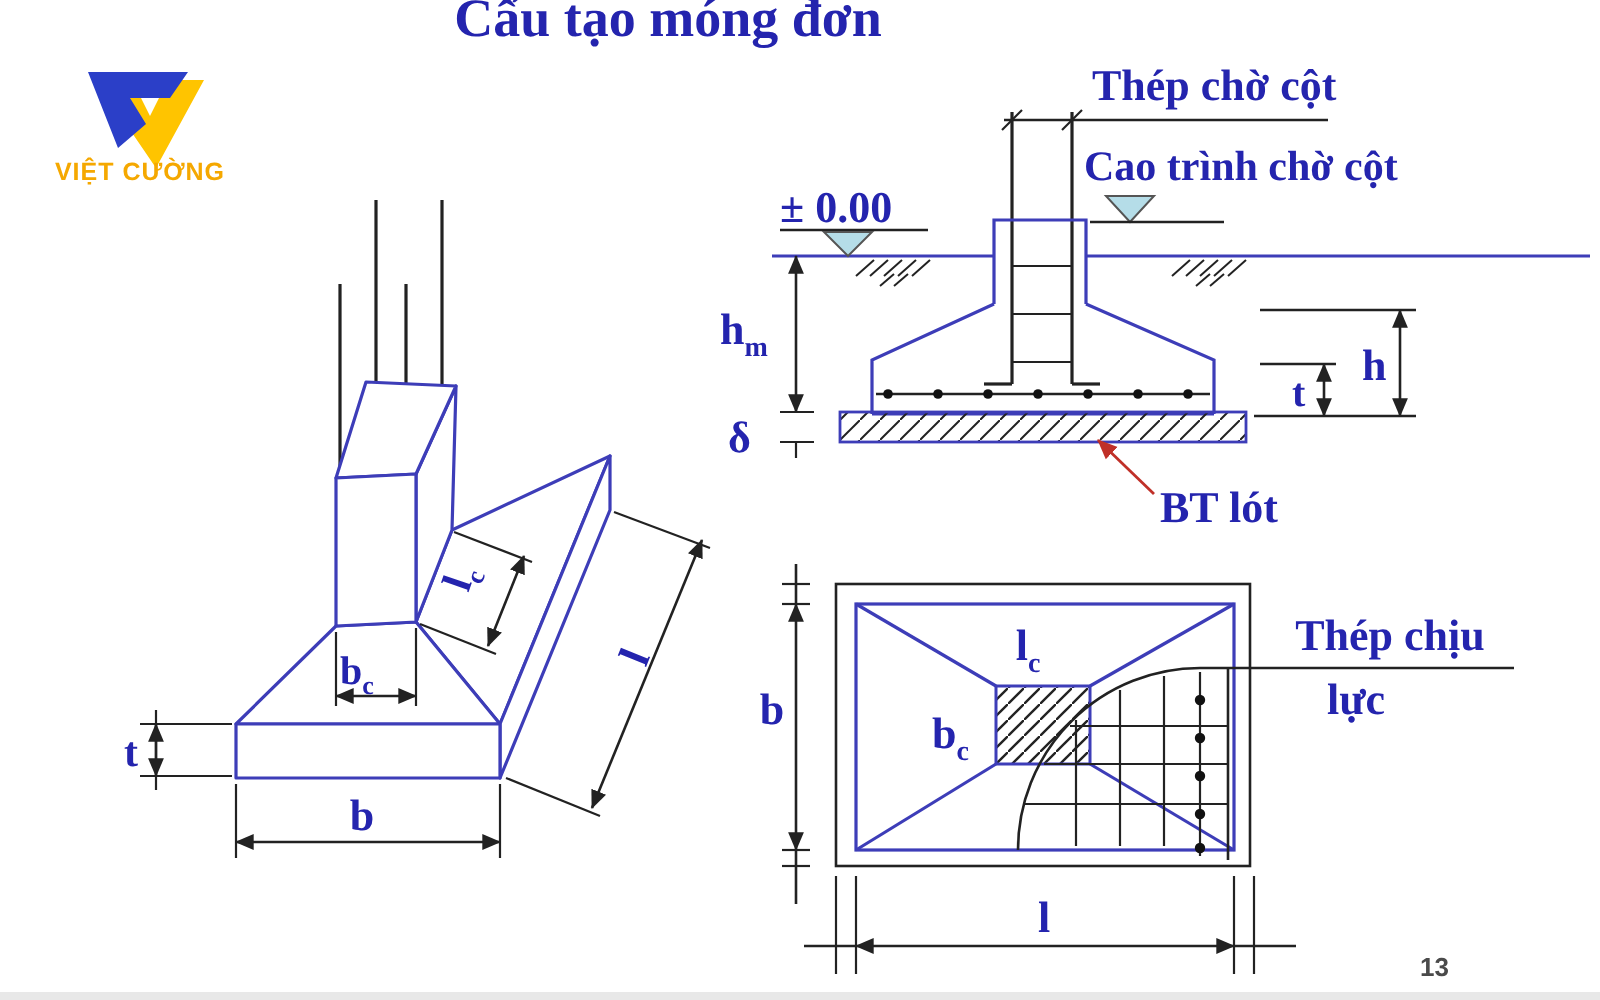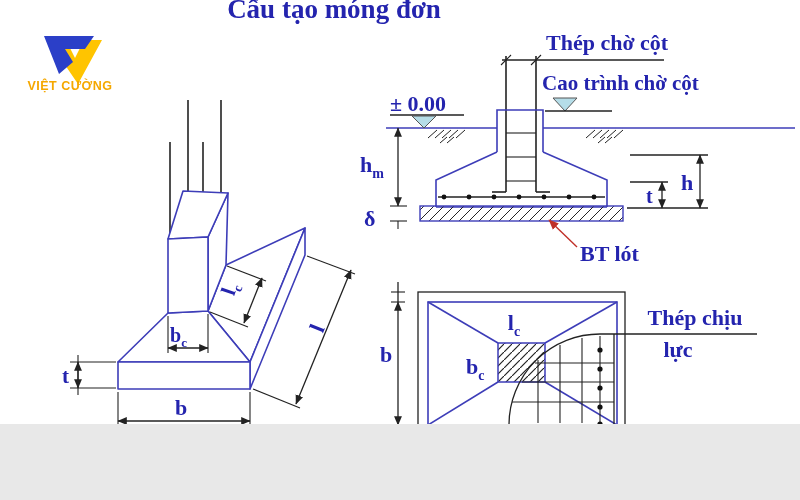--- a/index.html
+++ b/index.html
@@ -1,16 +1,16 @@
 <!DOCTYPE html>
 <html><head>
 <meta charset="utf-8">
 <style>
   html,body{margin:0;padding:0;background:#e8e8e8;}
-  .stage{position:relative;width:800px;height:424px;background:#ffffff;overflow:hidden;margin:0 auto;}
+  .stage{position:relative;width:800px;height:496px;background:#ffffff;overflow:hidden;margin:0 auto;}
   svg{display:block;}
   .lbl{font-family:"Liberation Serif","DejaVu Serif",serif;font-weight:bold;fill:#2424ae;}
   .gray{fill:#4a4a4a;font-family:"Liberation Sans","DejaVu Sans",sans-serif;}
   .blu{stroke:#3d3db8;fill:none;stroke-width:1.6;}
   .bluf{stroke:#3d3db8;fill:#ffffff;stroke-width:1.6;stroke-linejoin:round;}
   .blk{stroke:#222222;fill:none;stroke-width:1.3;}
   .thin{stroke:#222222;fill:none;stroke-width:1.1;}
   .reb{stroke:#222222;fill:none;stroke-width:1.6;}
   .logo-text{font-family:"Liberation Sans","DejaVu Sans",sans-serif;font-weight:bold;fill:#f5a800;letter-spacing:.5px;}
 </style>

